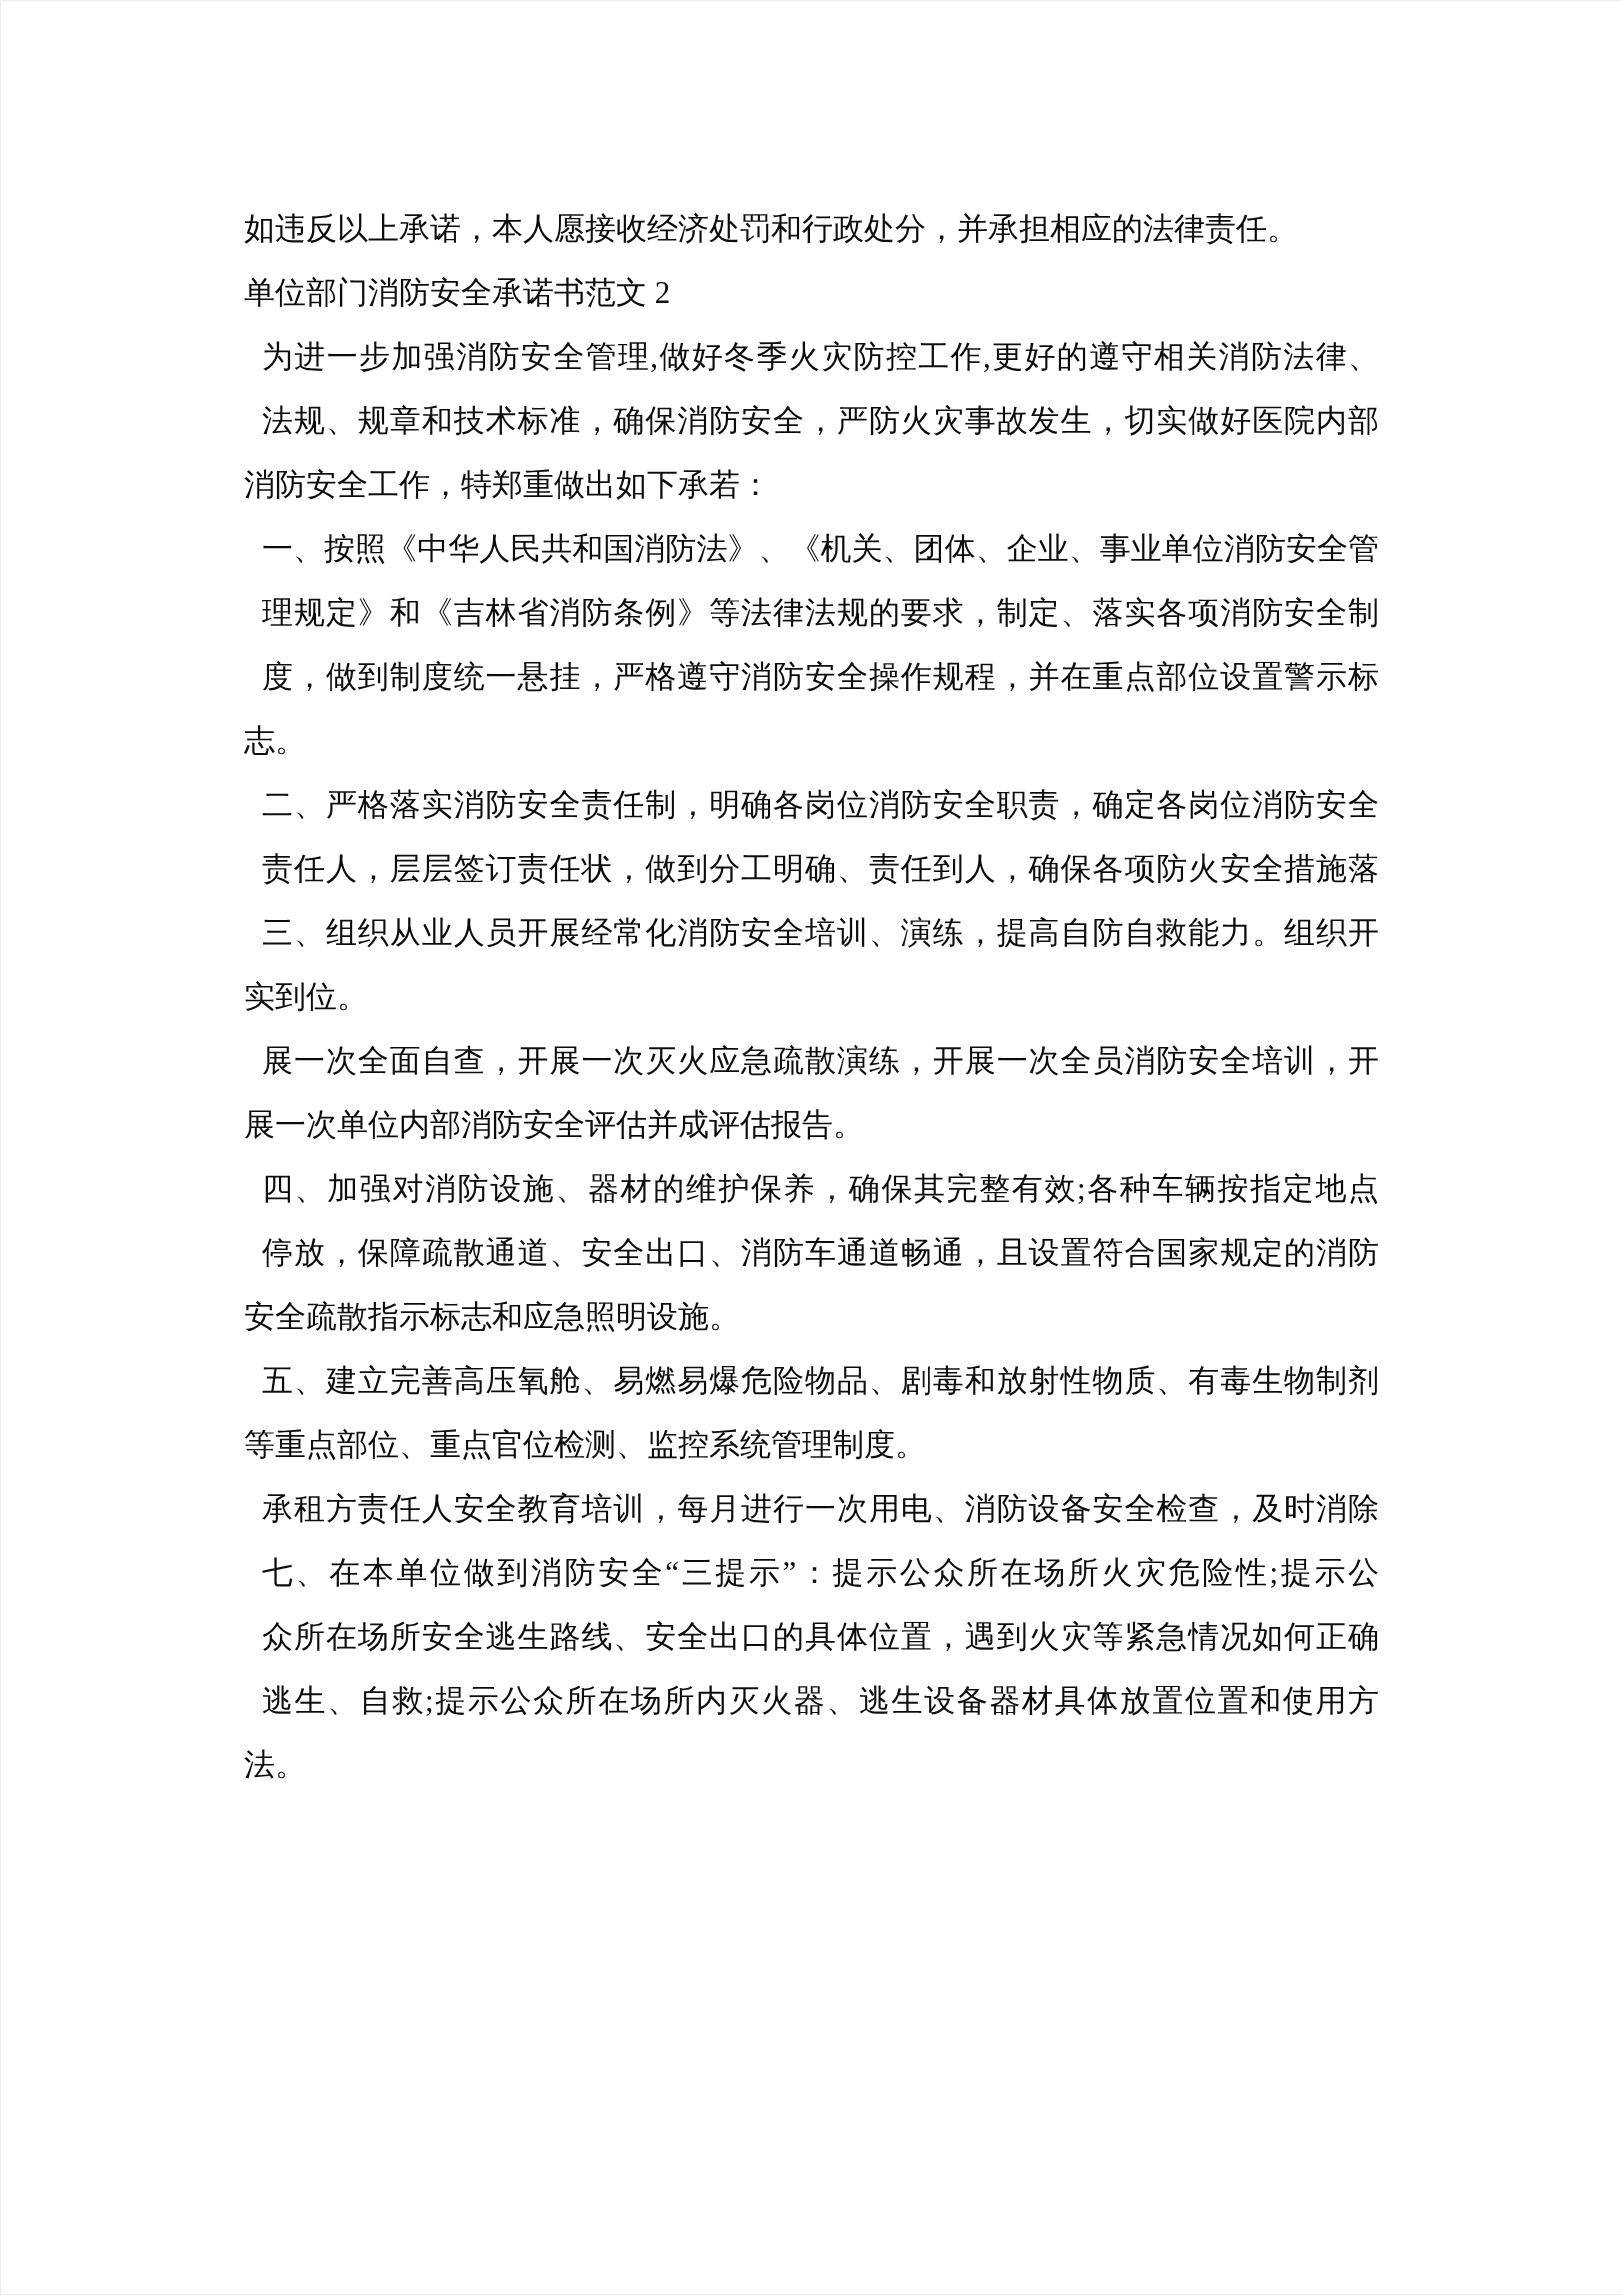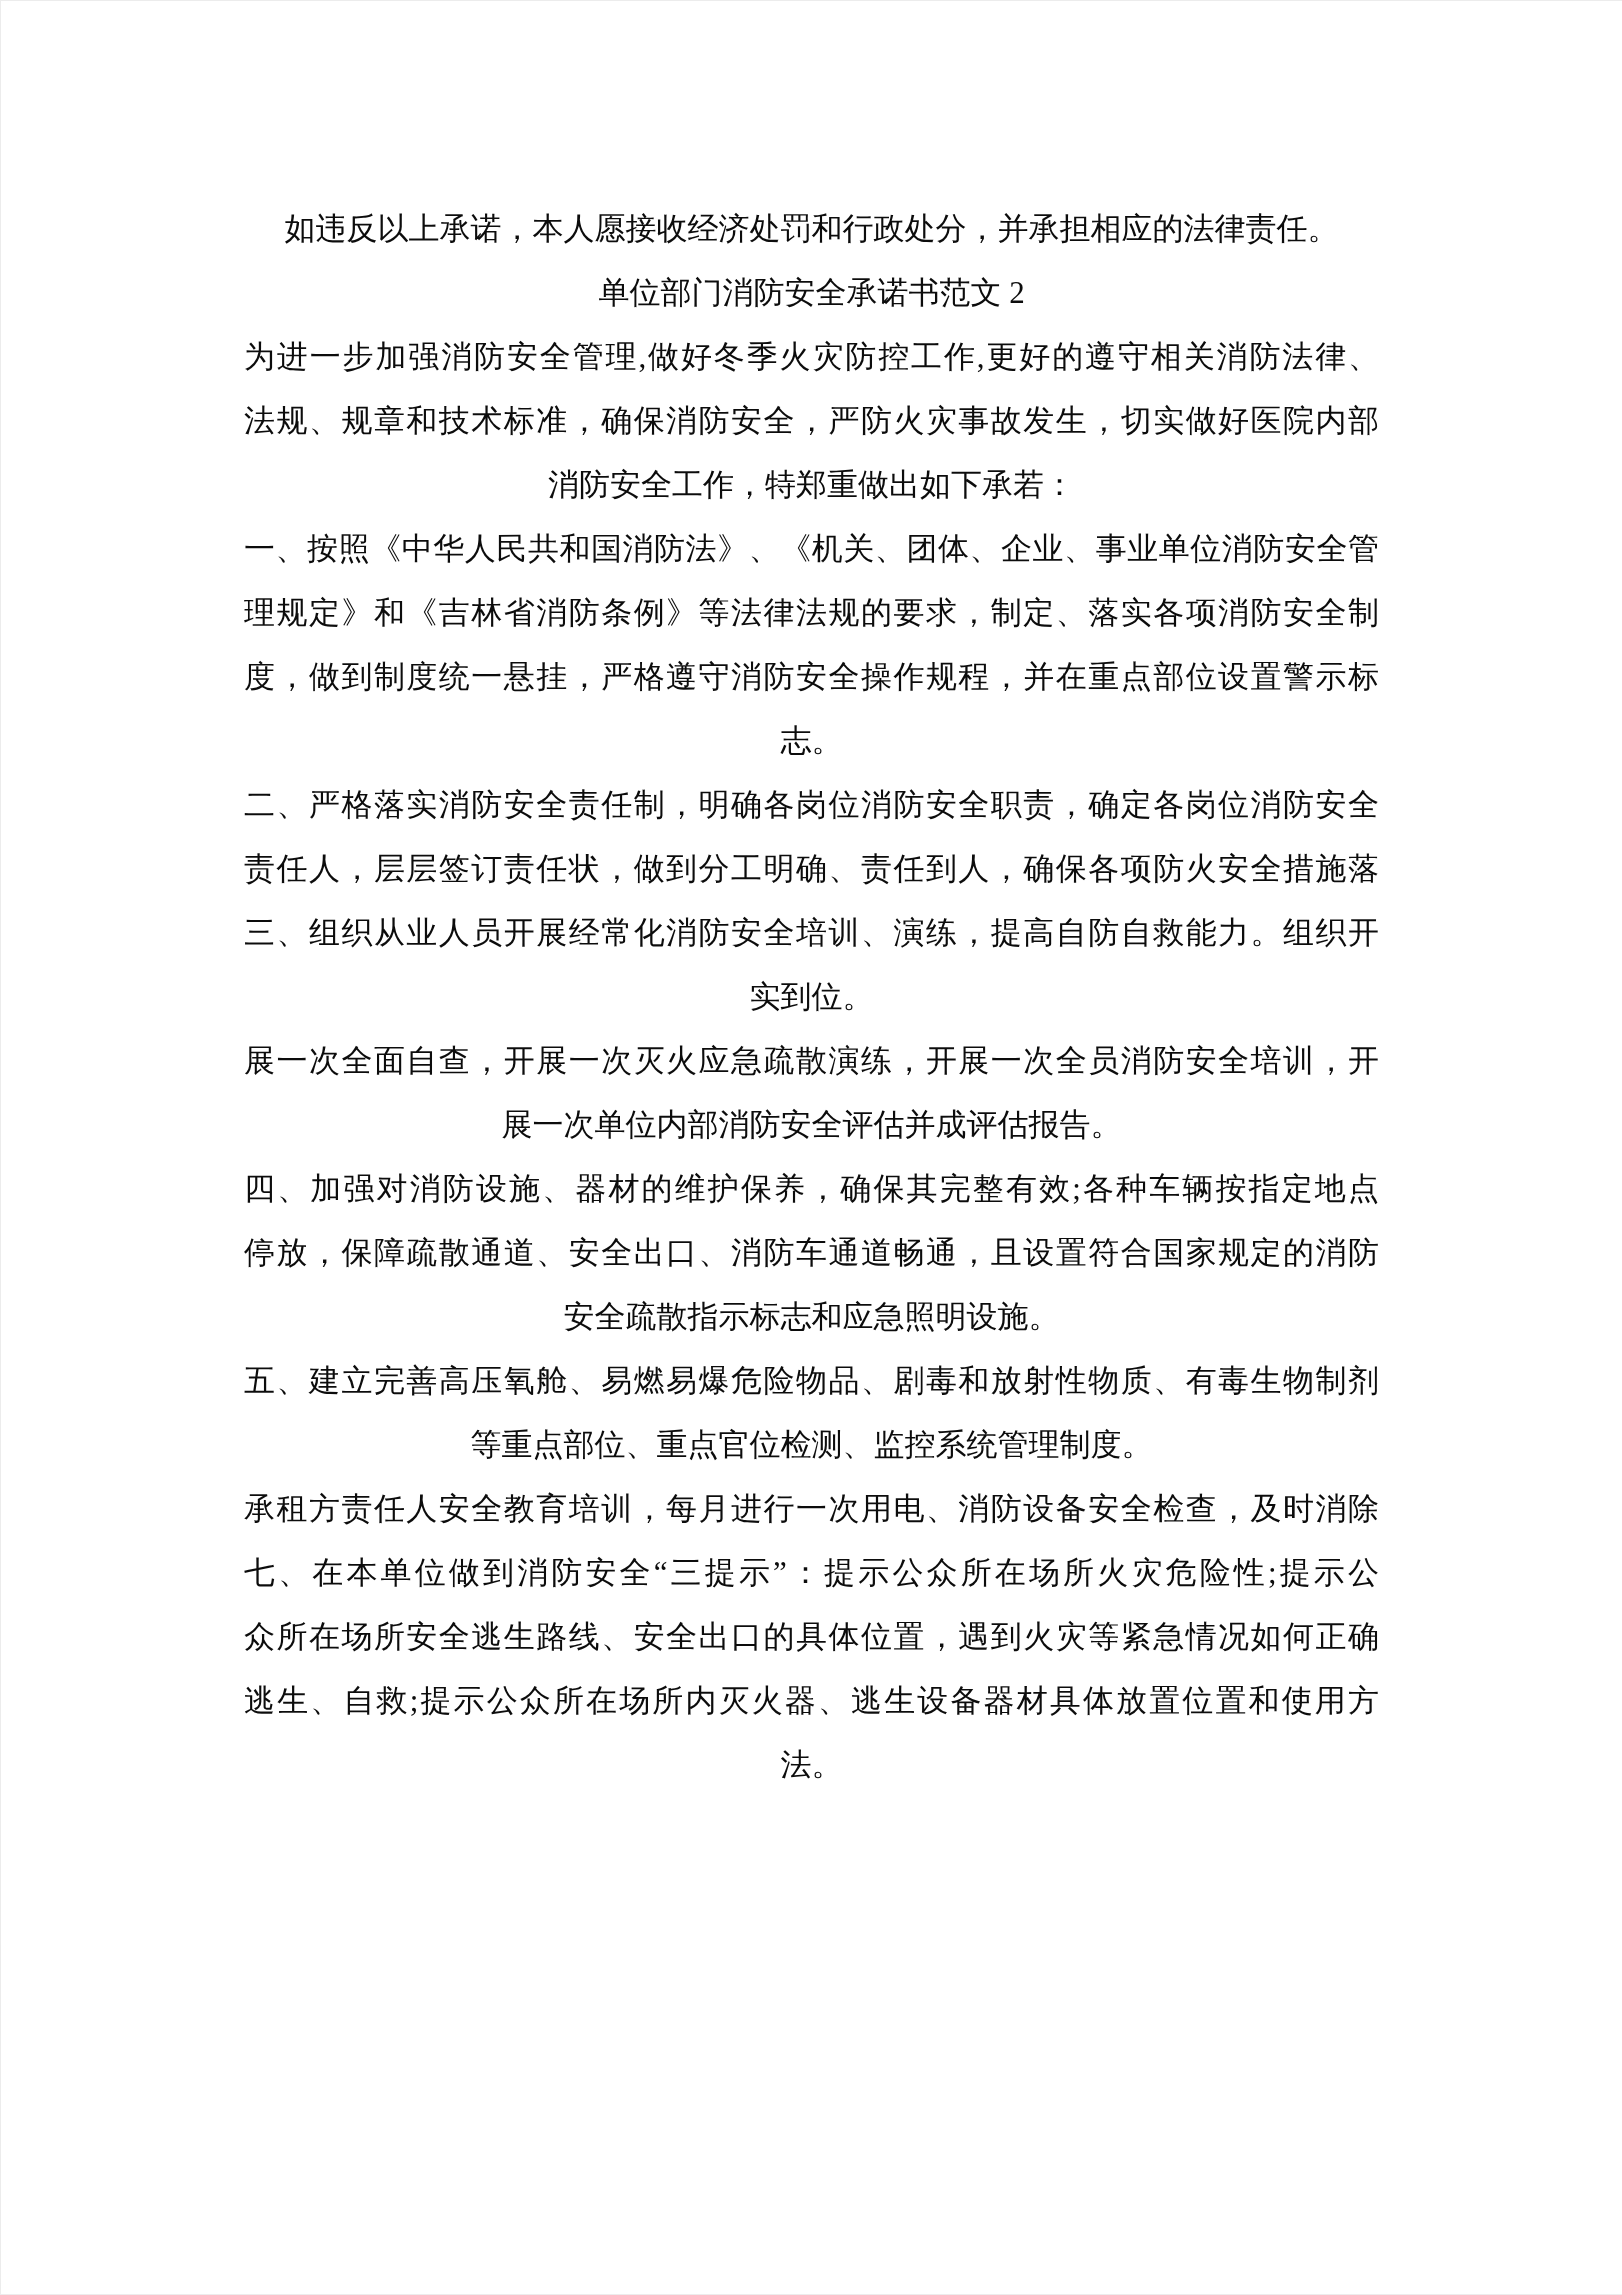--- a/index.html
+++ b/index.html
@@ -20,28 +20,29 @@
     position: absolute;
     left: 243px;
     top: 196px;
     width: 1135px;
     color: #0c0c0c;
     font-size: 31px;
     line-height: 64px;
   }
   .doc-line {
     min-height: 64px;
-    text-align: center;
+    text-align: left;
     white-space: normal;
   }
   
   .doc-line.full {
     text-align: justify;
     text-align-last: justify;
     text-justify: inter-ideograph;
+    margin-left: 18px;
   }
 </style>
 </head>
 <body>
 
 <div class="doc-page">
   <div class="doc-line">如违反以上承诺，本人愿接收经济处罚和行政处分，并承担相应的法律责任。</div>
   <div class="doc-line">单位部门消防安全承诺书范文 2</div>
   <div class="doc-line full">为进一步加强消防安全管理,做好冬季火灾防控工作,更好的遵守相关消防法律、</div>
   <div class="doc-line full">法规、规章和技术标准，确保消防安全，严防火灾事故发生，切实做好医院内部</div>

